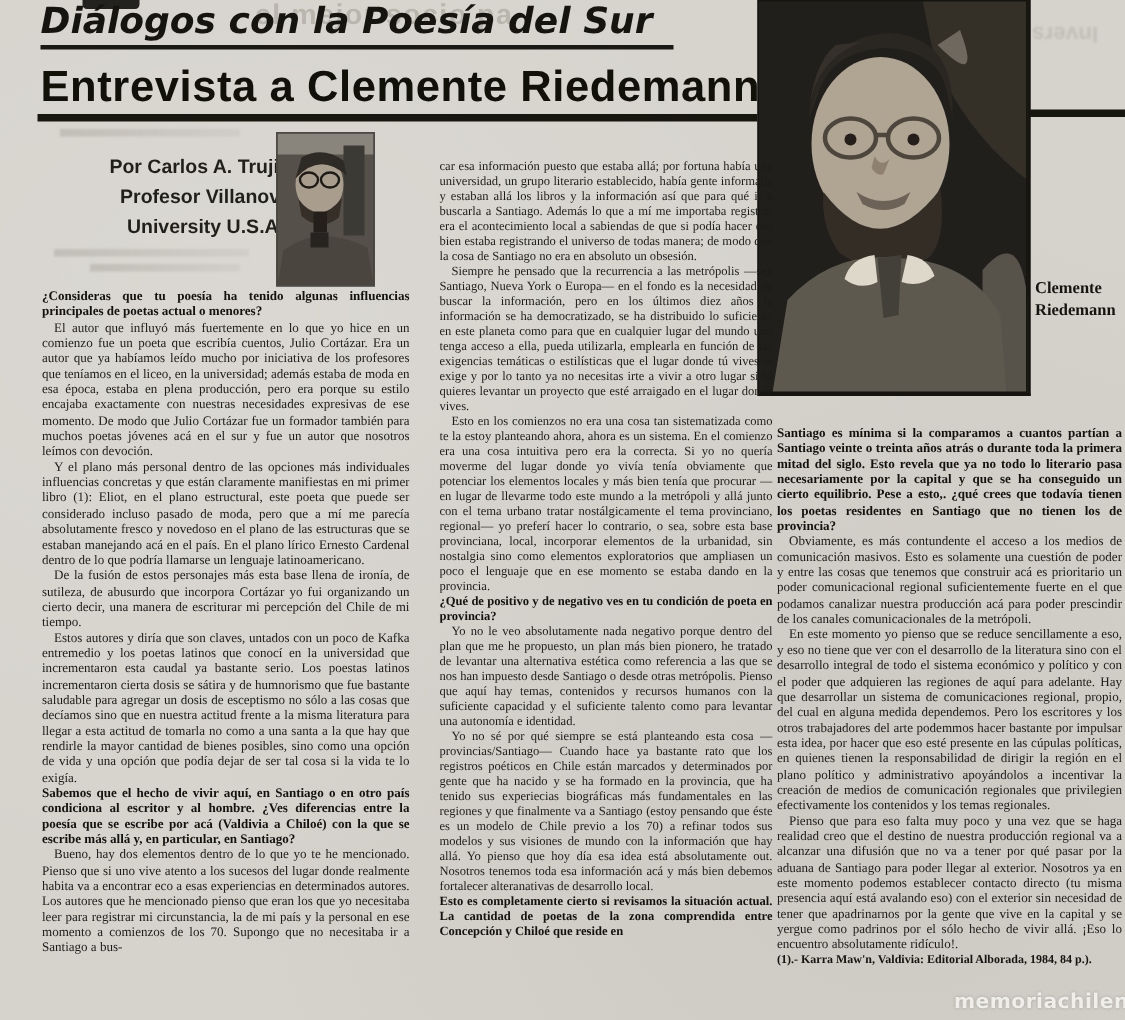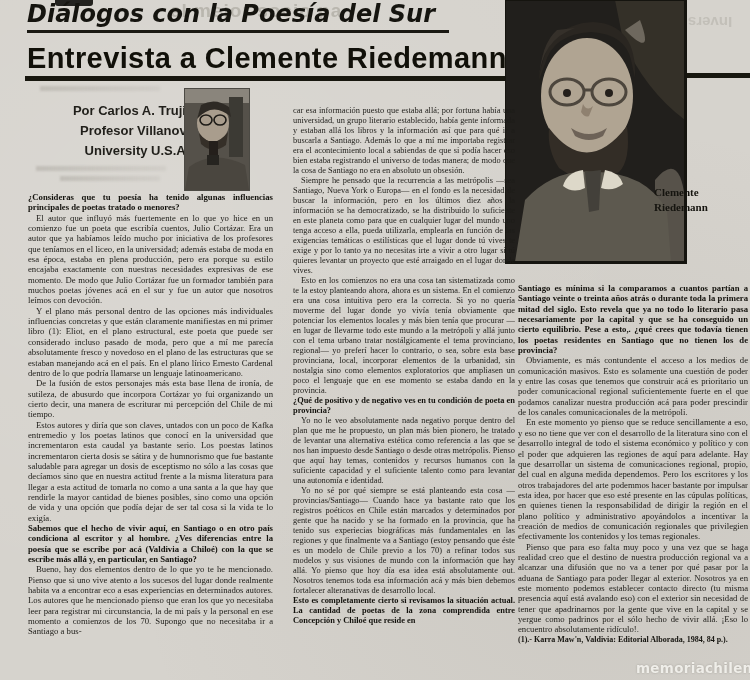--- a/index.html
+++ b/index.html
@@ -64,21 +64,21 @@
   }
   .byline-photo svg{display:block;}
 
   
   .main-photo{
     position:absolute;left:505px;top:0px;width:180px;height:262px;
     background:#23211e;border-right:2px solid #15140f;border-bottom:2px solid #15140f;
   }
   .main-photo svg{display:block;}
   .photo-caption{
-    position:absolute;left:654px;top:185px;width:60px;
+    position:absolute;left:690px;top:185px;width:60px;
     font-family:"Liberation Serif",serif;font-weight:bold;
     font-size:11px;line-height:15px;color:#15140f;
   }
 
   
   .col{
     position:absolute;overflow:hidden;
     font-size:8.4px;line-height:10px;text-align:justify;
     color:#1d1c18;
   }
@@ -163,21 +163,21 @@
       <path d="M80 172 L96 170 L94 210 L84 212 Z" fill="#43403a"></path>
       <rect x="0" y="0" width="180" height="262" fill="none" stroke="#15140f" stroke-width="2"></rect>
     </svg>
   </div>
   <div class="photo-caption">
     <div>Clemente</div>
     <div>Riedemann</div>
   </div>
 
   <div class="col" id="col1">
-    <p class="q">¿Consideras que tu poesía ha tenido algunas influencias principales de poetas tratado o menores?</p>
+    <p class="q">¿Consideras que tu poesía ha tenido algunas influencias principales de poetas actual o menores?</p>
     <p>El autor que influyó más fuertemente en lo que yo hice en un comienzo fue un poeta que escribía cuentos, Julio Cortázar. Era un autor que ya habíamos leído mucho por iniciativa de los profesores que teníamos en el liceo, en la universidad; además estaba de moda en esa época, estaba en plena producción, pero era porque su estilo encajaba exactamente con nuestras necesidades expresivas de ese momento. De modo que Julio Cortázar fue un formador también para muchos poetas jóvenes acá en el sur y fue un autor que nosotros leímos con devoción.</p>
     <p>Y el plano más personal dentro de las opciones más individuales influencias concretas y que están claramente manifiestas en mi primer libro (1): Eliot, en el plano estructural, este poeta que puede ser considerado incluso pasado de moda, pero que a mí me parecía absolutamente fresco y novedoso en el plano de las estructuras que se estaban manejando acá en el país. En el plano lírico Ernesto Cardenal dentro de lo que podría llamarse un lenguaje latinoamericano.</p>
     <p>De la fusión de estos personajes más esta base llena de ironía, de sutileza, de abusurdo que incorpora Cortázar yo fui organizando un cierto decir, una manera de escriturar mi percepción del Chile de mi tiempo.</p>
     <p>Estos autores y diría que son claves, untados con un poco de Kafka entremedio y los poetas latinos que conocí en la universidad que incrementaron esta caudal ya bastante serio. Los poestas latinos incrementaron cierta dosis se sátira y de humnorismo que fue bastante saludable para agregar un dosis de esceptismo no sólo a las cosas que decíamos sino que en nuestra actitud frente a la misma literatura para llegar a esta actitud de tomarla no como a una santa a la que hay que rendirle la mayor cantidad de bienes posibles, sino como una opción de vida y una opción que podía dejar de ser tal cosa si la vida te lo exigía.</p>
     <p class="q">Sabemos que el hecho de vivir aquí, en Santiago o en otro país condiciona al escritor y al hombre. ¿Ves diferencias entre la poesía que se escribe por acá (Valdivia a Chiloé) con la que se escribe más allá y, en particular, en Santiago?</p>
     <p>Bueno, hay dos elementos dentro de lo que yo te he mencionado. Pienso que si uno vive atento a los sucesos del lugar donde realmente habita va a encontrar eco a esas experiencias en determinados autores. Los autores que he mencionado pienso que eran los que yo necesitaba leer para registrar mi circunstancia, la de mi país y la personal en ese momento a comienzos de los 70. Supongo que no necesitaba ir a Santiago a bus-</p>
   </div>
 
   <div class="col" id="col2">
     <p class="cont">car esa información puesto que estaba allá; por fortuna había una universidad, un grupo literario establecido, había gente informada y estaban allá los libros y la información así que para qué ir a buscarla a Santiago. Además lo que a mí me importaba registrar era el acontecimiento local a sabiendas de que si podía hacer eso bien estaba registrando el universo de todas manera; de modo que la cosa de Santiago no era en absoluto un obsesión.</p>

